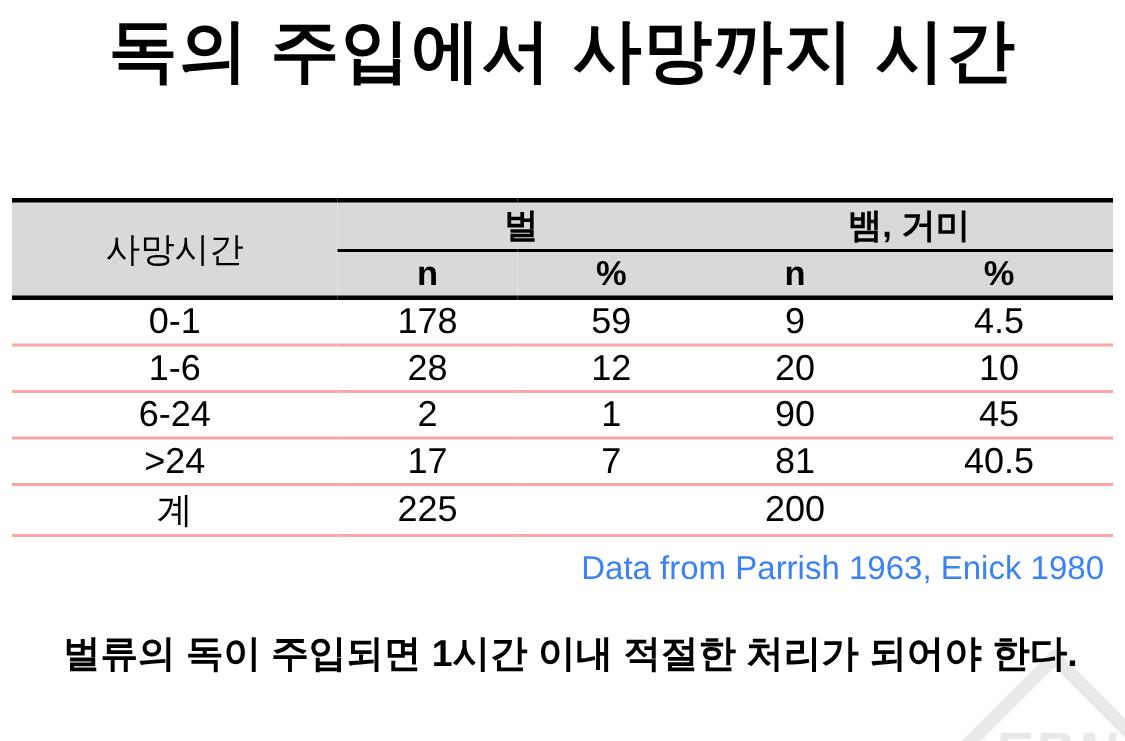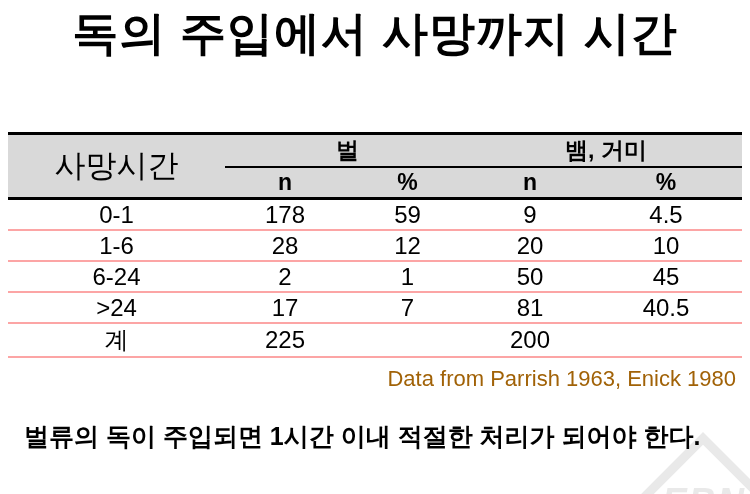--- a/index.html
+++ b/index.html
@@ -29,46 +29,46 @@
     border-top:3px solid #000;
     border-bottom:2px solid #000;
   }
   table.death-table th, table.death-table td{
     padding:0;
     text-align:center;
     vertical-align:middle;
     font-weight:normal;
   }
   thead th{background:#d9d9d9;}
-  th.rowhead{font-size:31px;font-weight:bold;border-bottom:3px solid #000;}
+  th.rowhead{font-size:23px;font-weight:bold;border-bottom:3px solid #000;}
   tr.grouprow th.group{
     font-size:23px;font-weight:bold;
     height:31px;
     border-bottom:2px solid #000;
   }
   tr.subhead th{
     font-size:23px;font-weight:bold;
     height:29px;
     border-bottom:3px solid #000;
   }
   tbody td{
     font-size:24px;
     height:29px;
     border-bottom:2px solid #fca5a5;
   }
   .b{font-weight:bold;}
   .source-note{
     position:absolute;
     top:366px;right:14px;
     font-size:22px;
-    color:#a16207;
+    color:#3b82f6;
   }
   .footer{
     position:absolute;
-    left:24px;top:420px;
+    left:42px;top:420px;
     font-size:25px;
     font-weight:bold;
     line-height:32px;
     z-index:2;
   }
   .watermark{position:absolute;z-index:1;}
   .wm-diamond{
     position:absolute;
     left:655px;top:393px;
     width:78px;height:78px;
@@ -132,21 +132,21 @@
         <td class="b">1-6</td>
         <td>28</td>
         <td>12</td>
         <td>20</td>
         <td>10</td>
       </tr>
       <tr>
         <td class="b">6-24</td>
         <td>2</td>
         <td>1</td>
-        <td>50</td>
+        <td>90</td>
         <td>45</td>
       </tr>
       <tr>
         <td class="b">&gt;24</td>
         <td>17</td>
         <td>7</td>
         <td>81</td>
         <td>40.5</td>
       </tr>
       <tr>

